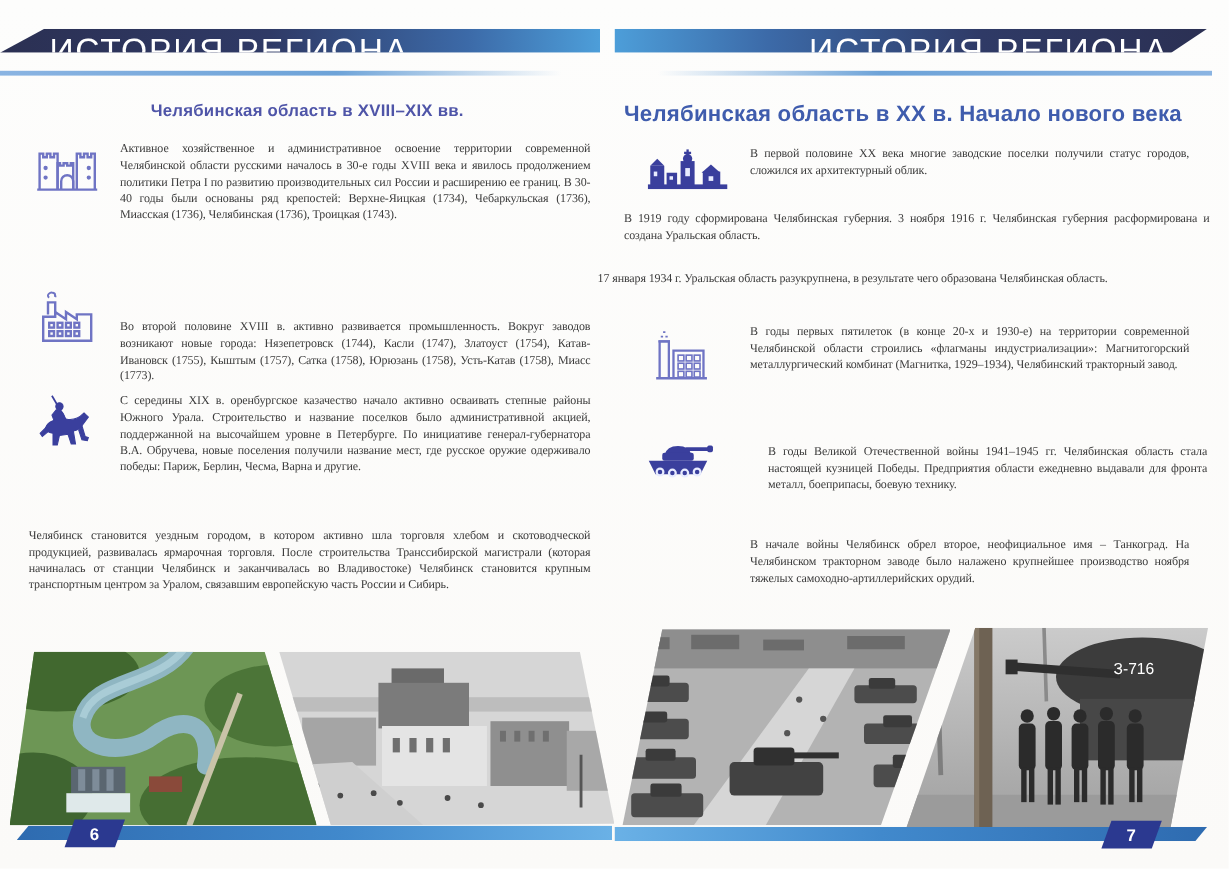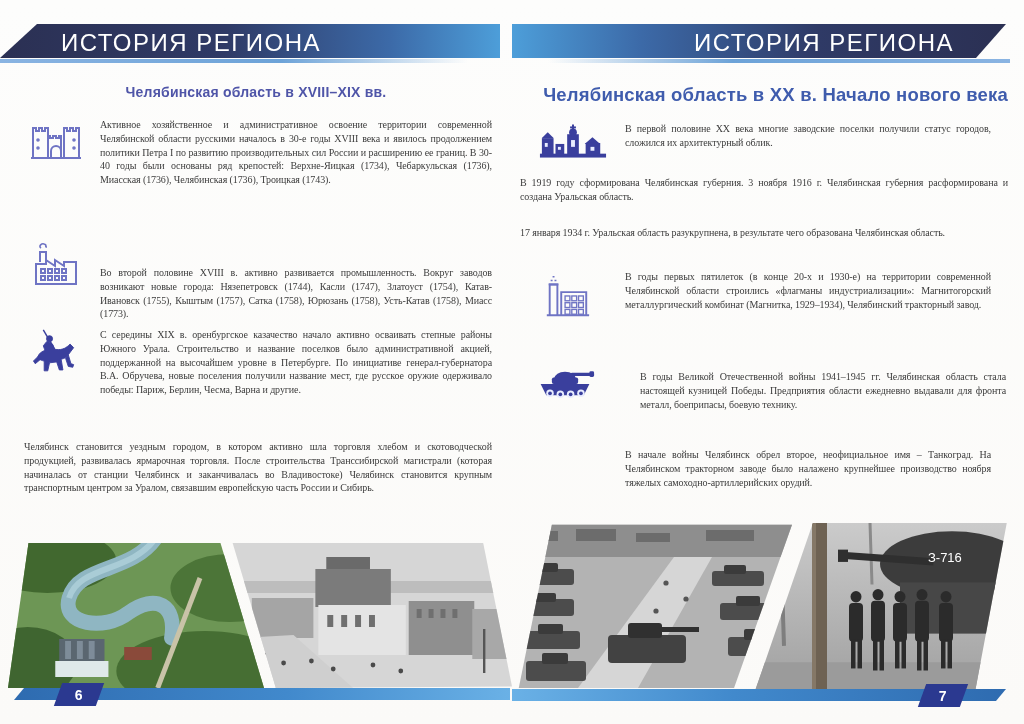--- a/index.html
+++ b/index.html
@@ -6,41 +6,41 @@
   html,body { width:1024px; height:724px; }
   body {
     font-family: "Liberation Sans", sans-serif;
     background:#ffffff;
     position:relative;
     overflow:hidden;
   }
   .stage { position:absolute; inset:0; background:linear-gradient(180deg,#fdfdfc 0%,#fbfaf8 100%); }
 
   
-  .banner { position:absolute; top:24px; height:34px; color:#fff;
-    font-size:24px; letter-spacing:1.5px; line-height:38px; text-align:center; }
+  .banner { position:absolute; top:24px; height:20px; color:#fff;
+    font-size:28px; letter-spacing:1.5px; line-height:38px; text-align:center; }
   .banner-left { left:0; width:500px;
     background:linear-gradient(90deg,#2b3053 0%,#2f3a66 45%,#3c6aa8 78%,#4d9ed9 100%);
     clip-path:polygon(37px 0,100% 0,100% 100%,0 100%);
     padding-right:118px; }
   .banner-right { left:512px; width:494px;
     background:linear-gradient(90deg,#4d9ed9 0%,#3c6aa8 26%,#2f3a66 62%,#2b3053 100%);
     clip-path:polygon(0 0,100% 0,calc(100% - 30px) 100%,0 100%);
     padding-left:130px; }
   .banner-stripe { position:absolute; top:59px; height:4px; }
   .stripe-left { left:0; width:468px;
     background:linear-gradient(90deg,#8ab4e2 0%,#6da3d8 60%,rgba(109,163,216,0) 100%); }
   .stripe-right { left:548px; width:462px;
     background:linear-gradient(270deg,#8ab4e2 0%,#6da3d8 60%,rgba(109,163,216,0) 100%); }
 
   
   .page-title { position:absolute; font-weight:600; letter-spacing:.2px; }
   .title-left { top:84px; left:20px; width:472px; text-align:center;
     font-size:14px; color:#4f55a8; }
-  .title-right { top:84px; left:520px; width:488px; text-align:right;
+  .title-right { top:84px; left:520px; width:488px; text-align:left;
     font-size:18.5px; color:#3f5cad; }
 
   
   .para { position:absolute; color:#3c3c3c; font-size:10px; line-height:1.38;
     text-align:justify; letter-spacing:-0.1px;font-family:Liberation Serif, serif; }
   .icon-box { position:absolute; display:flex; align-items:flex-start; justify-content:center; }
   .icon-box svg { display:block; }
 
   
   .l-icon1 { left:27px;  top:118px; width:58px; }
@@ -48,21 +48,21 @@
   .l-icon2 { left:27px;  top:240px; width:58px; }
   .l-par2  { left:100px; top:238px; width:392px;margin-top:28px; }
   .l-icon3 { left:24px;  top:328px; width:60px; }
   .l-par3  { left:100px; top:328px; width:392px; }
   .l-par4  { left:24px;  top:440px; width:468px; }
 
   
   .r-icon1 { left:537px; top:122px; width:72px; }
   .r-par1  { left:625px; top:122px; width:366px; }
   .r-par2  { left:520px; top:176px; width:488px; }
-  .r-par3  { left:520px; top:226px; width:488px; }
+  .r-par3  { left:498px; top:226px; width:488px; }
   .r-icon2 { left:540px; top:272px; width:54px; }
   .r-par4  { left:625px; top:270px; width:366px; }
   .r-icon3 { left:533px; top:364px; width:64px; }
   .r-par5  { left:625px; top:370px; width:366px;margin-left:15px; }
   .r-par6  { left:625px; top:448px; width:366px; }
 
   
   .photo { position:absolute; overflow:hidden; }
   .photo svg { width:100%; height:100%; display:block; }
   .ph-l1 { left:8px;   top:543px; width:256px; height:145px;

